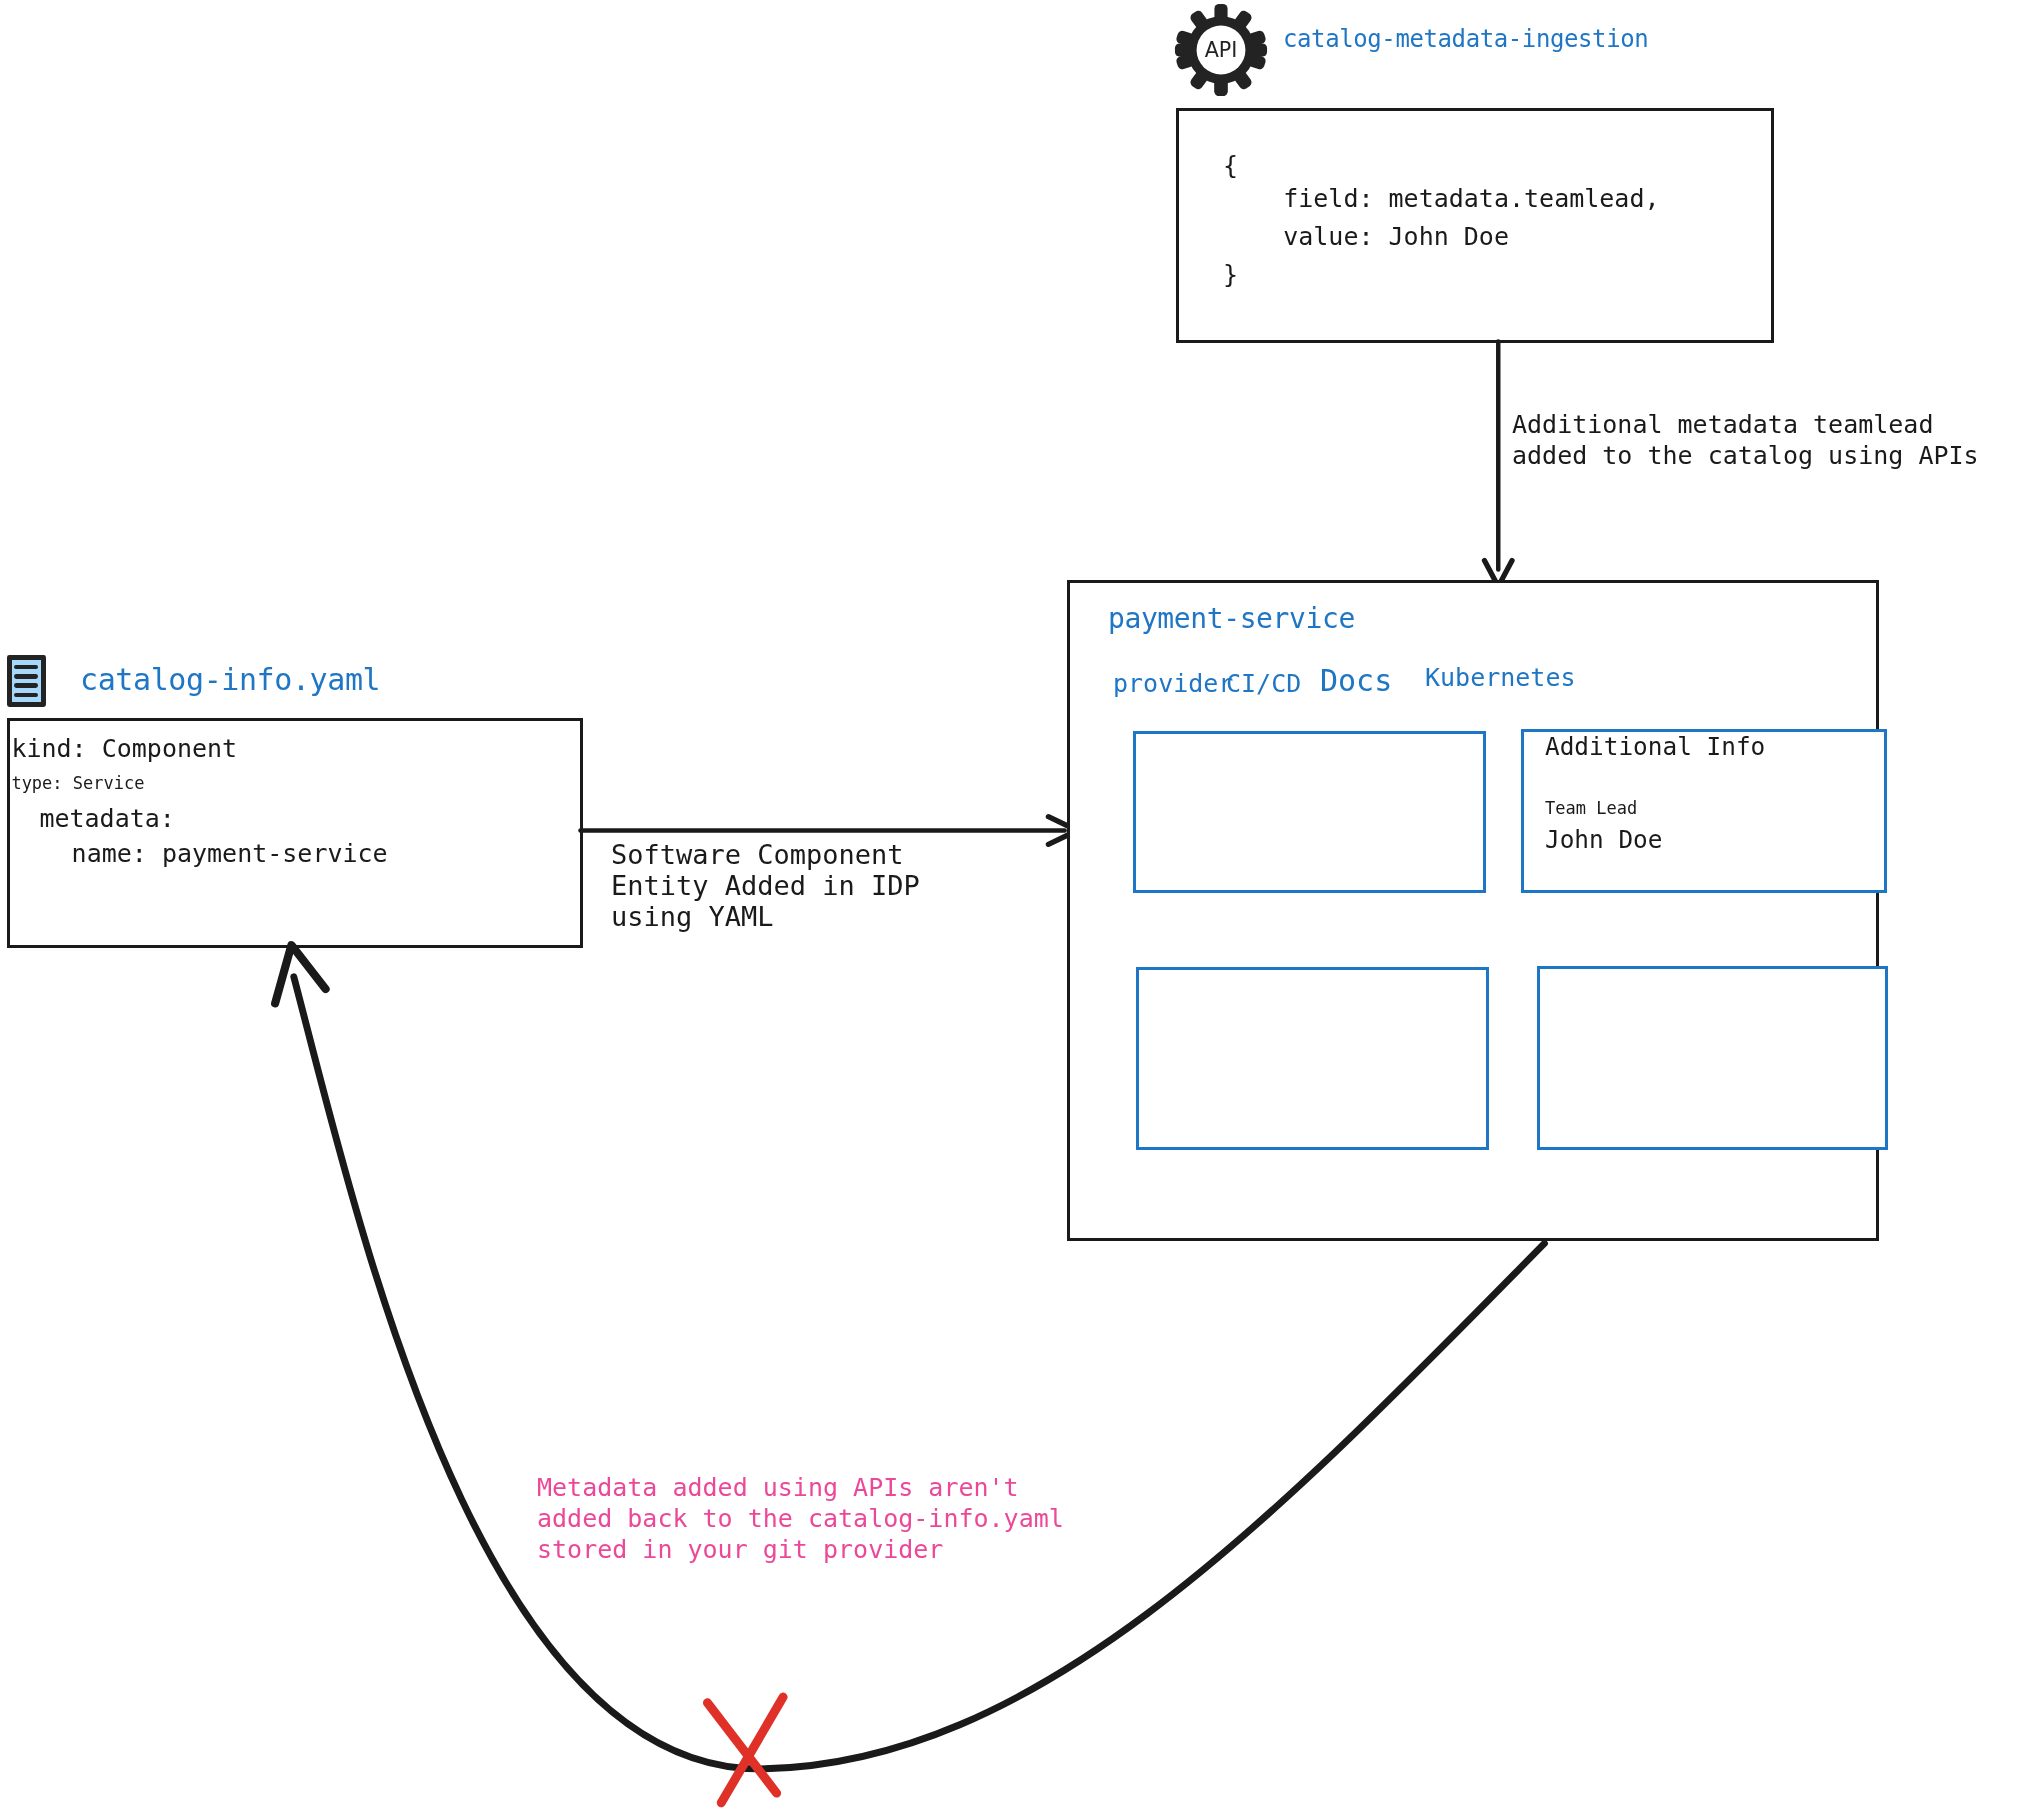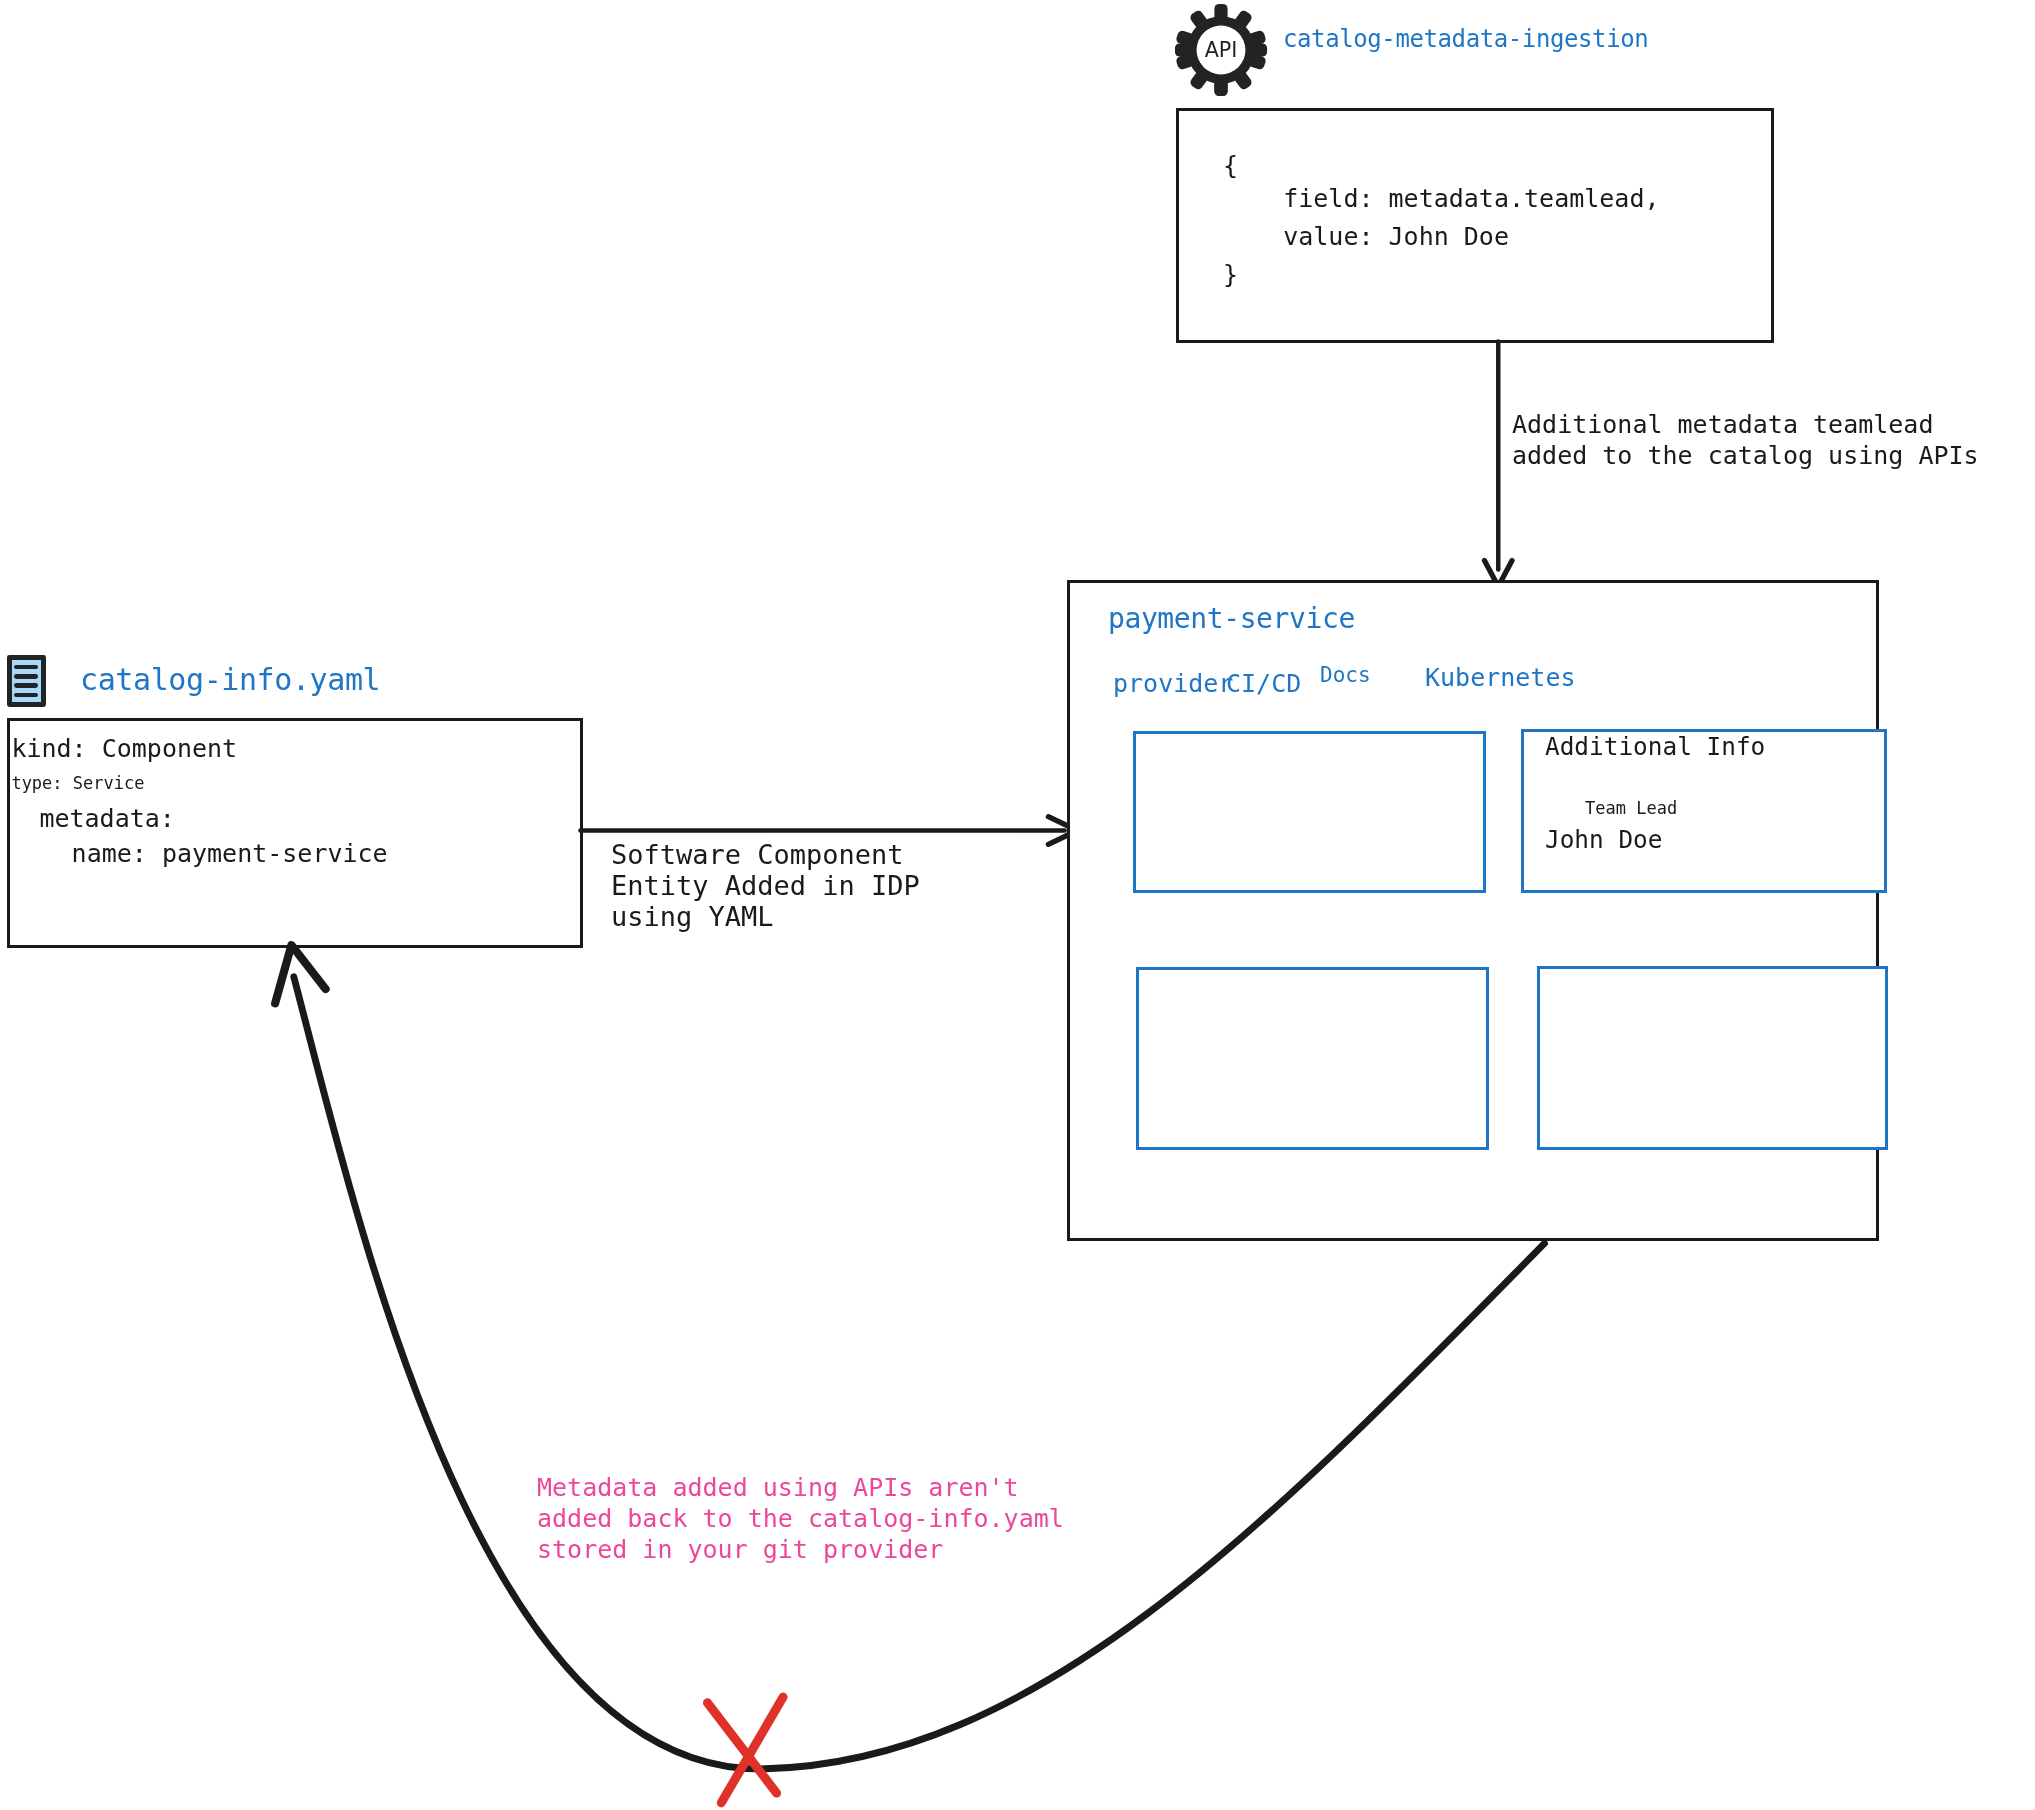--- a/index.html
+++ b/index.html
@@ -142,30 +142,30 @@
   <div class="abs mono" style="left:611px; top:839px; font-size:27px; line-height:31px;">Software Component
 Entity Added in IDP
 using YAML</div>
 
   <div class="abs black-box" style="left:1067px; top:580px; width:812px; height:661px;"></div>
 
   <div class="abs blue-title" style="left:1108px; top:602px; font-size:28px; letter-spacing:-0.4px;">payment-service</div>
 
   <div class="abs blue-title" style="left:1113px; top:669px; font-size:25px;">provider</div>
   <div class="abs blue-title" style="left:1226px; top:669px; font-size:25px;">CI/CD</div>
-  <div class="abs blue-title" style="left:1320px; top:663px; font-size:21px;">Docs</div>
+  <div class="abs blue-title" style="left:1320px; top:663px; font-size:30px;">Docs</div>
   <div class="abs blue-title" style="left:1425px; top:663px; font-size:25px;">Kubernetes</div>
 
   <div class="abs blue-box" style="left:1133px; top:731px; width:353px; height:162px;">
     <span></span>
   </div>
 
   <div class="abs blue-box" style="left:1521px; top:729px; width:366px; height:164px;"></div>
   <div class="abs mono" style="left:1545px; top:732px; font-size:24.4px;">Additional Info</div>
-  <div class="abs mono" style="left:1545px; top:798px; font-size:17px;margin-left:40px;">Team Lead</div>
+  <div class="abs mono" style="left:1545px; top:798px; font-size:17px;">Team Lead</div>
   <div class="abs mono" style="left:1545px; top:825px; font-size:24.4px;">John Doe</div>
 
   <div class="abs blue-box" style="left:1136px; top:967px; width:353px; height:183px;">
     <span></span>
   </div>
   <div class="abs blue-box" style="left:1537px; top:966px; width:351px; height:184px;">
     <span></span>
   </div>
 
   <svg class="abs" style="left:0px; top:0px;" width="2056" height="1810" viewBox="0 0 5052 4447">

